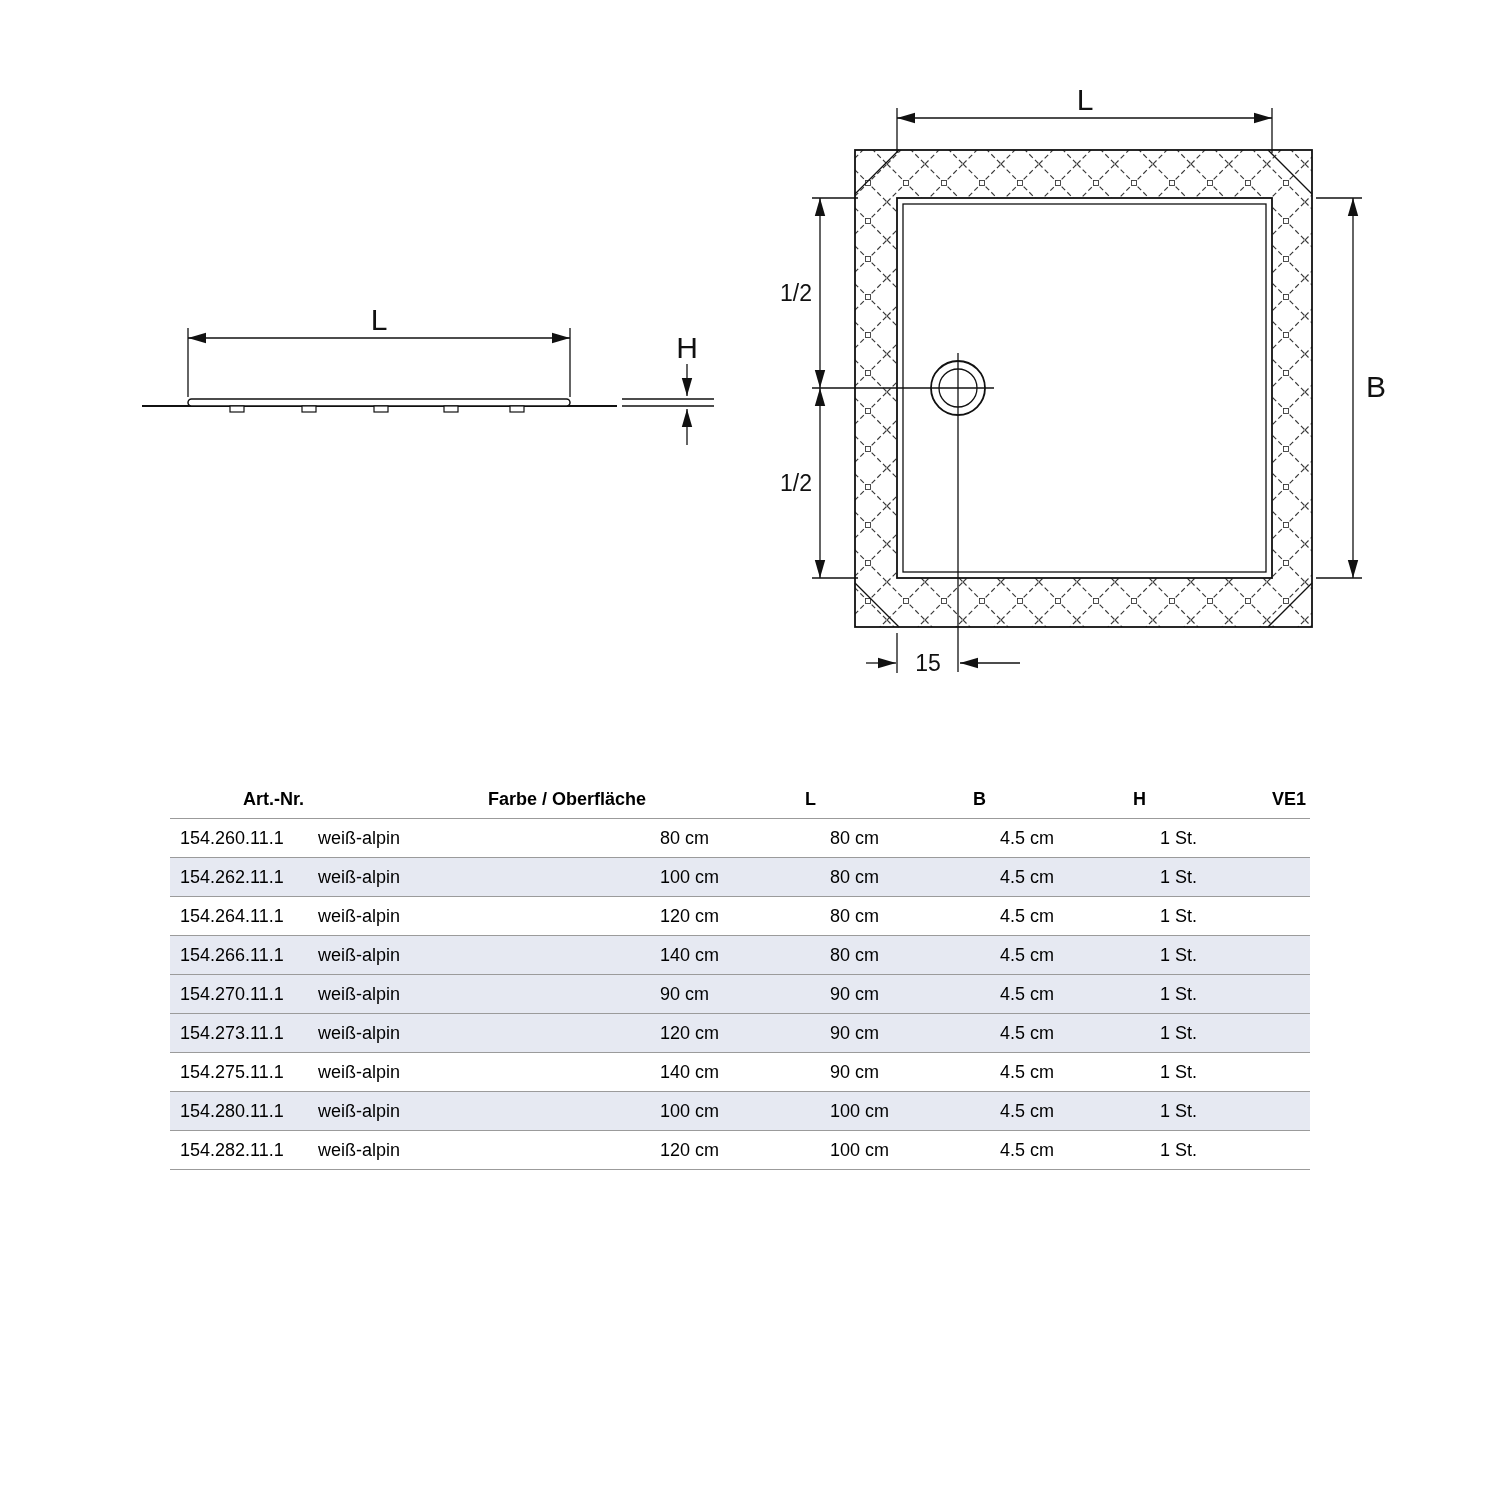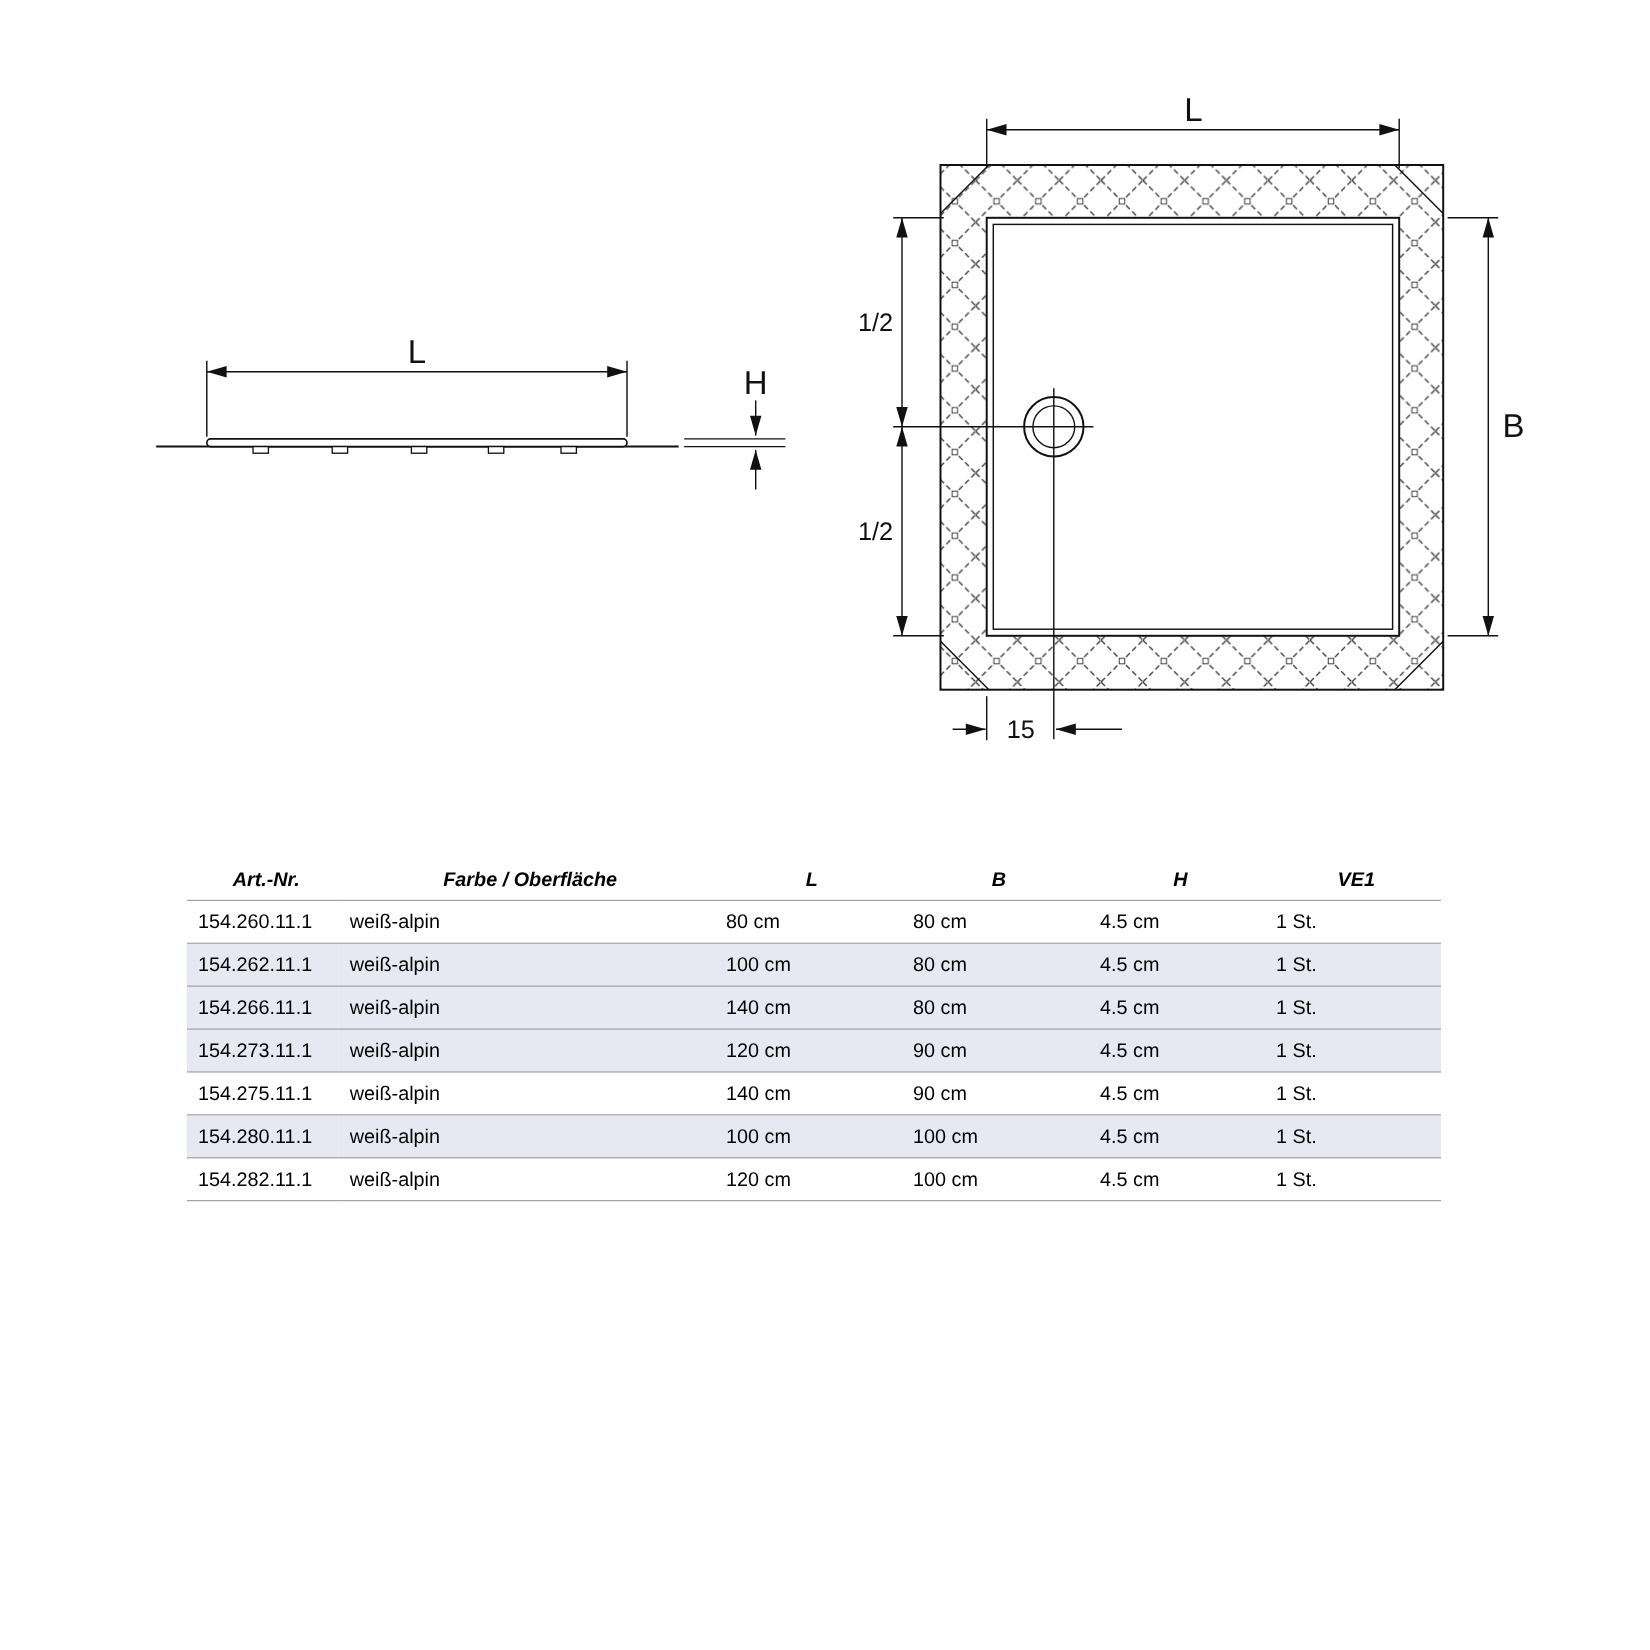--- a/index.html
+++ b/index.html
@@ -23,25 +23,24 @@
   .big-label   { font-size:30px; fill:#111; font-family:"Liberation Sans", sans-serif; }
   .small-label { font-size:23px; fill:#111; font-family:"Liberation Sans", sans-serif; }
 
   
   .spec-table {
     position:absolute; left:170px; top:780px; width:1140px;
     border-collapse:collapse; table-layout:fixed;
     font-size:18px; line-height:20px; color:#000;
   }
   .spec-table th {
-    text-align:center; font-weight:bold;
+    text-align:right; font-weight:bold;
     padding:9px 4px 9px 10px;
     border-bottom:1px solid var(--line, #9b9b9b);
     white-space:nowrap;
-    font-style:italic;
   }
   .spec-table td {
     text-align:left;
     padding:9px 4px 9px 10px;
     border-bottom:1px solid var(--line, #9b9b9b);
     white-space:nowrap;
   }
   .spec-table tr.alt td { background:var(--row-alt, #e6e9f2); }
 </style>
 </head>
@@ -148,25 +147,41 @@
           <td>1 St.</td>
         </tr>
         <tr class="alt">
           <td>154.262.11.1</td>
           <td>weiß-alpin</td>
           <td>100 cm</td>
           <td>80 cm</td>
           <td>4.5 cm</td>
           <td>1 St.</td>
         </tr>
+        <tr>
+          <td>154.264.11.1</td>
+          <td>weiß-alpin</td>
+          <td>120 cm</td>
+          <td>80 cm</td>
+          <td>4.5 cm</td>
+          <td>1 St.</td>
+        </tr>
         <tr class="alt">
           <td>154.266.11.1</td>
           <td>weiß-alpin</td>
           <td>140 cm</td>
           <td>80 cm</td>
+          <td>4.5 cm</td>
+          <td>1 St.</td>
+        </tr>
+        <tr class="alt">
+          <td>154.270.11.1</td>
+          <td>weiß-alpin</td>
+          <td>90 cm</td>
+          <td>90 cm</td>
           <td>4.5 cm</td>
           <td>1 St.</td>
         </tr>
         <tr class="alt">
           <td>154.273.11.1</td>
           <td>weiß-alpin</td>
           <td>120 cm</td>
           <td>90 cm</td>
           <td>4.5 cm</td>
           <td>1 St.</td>

